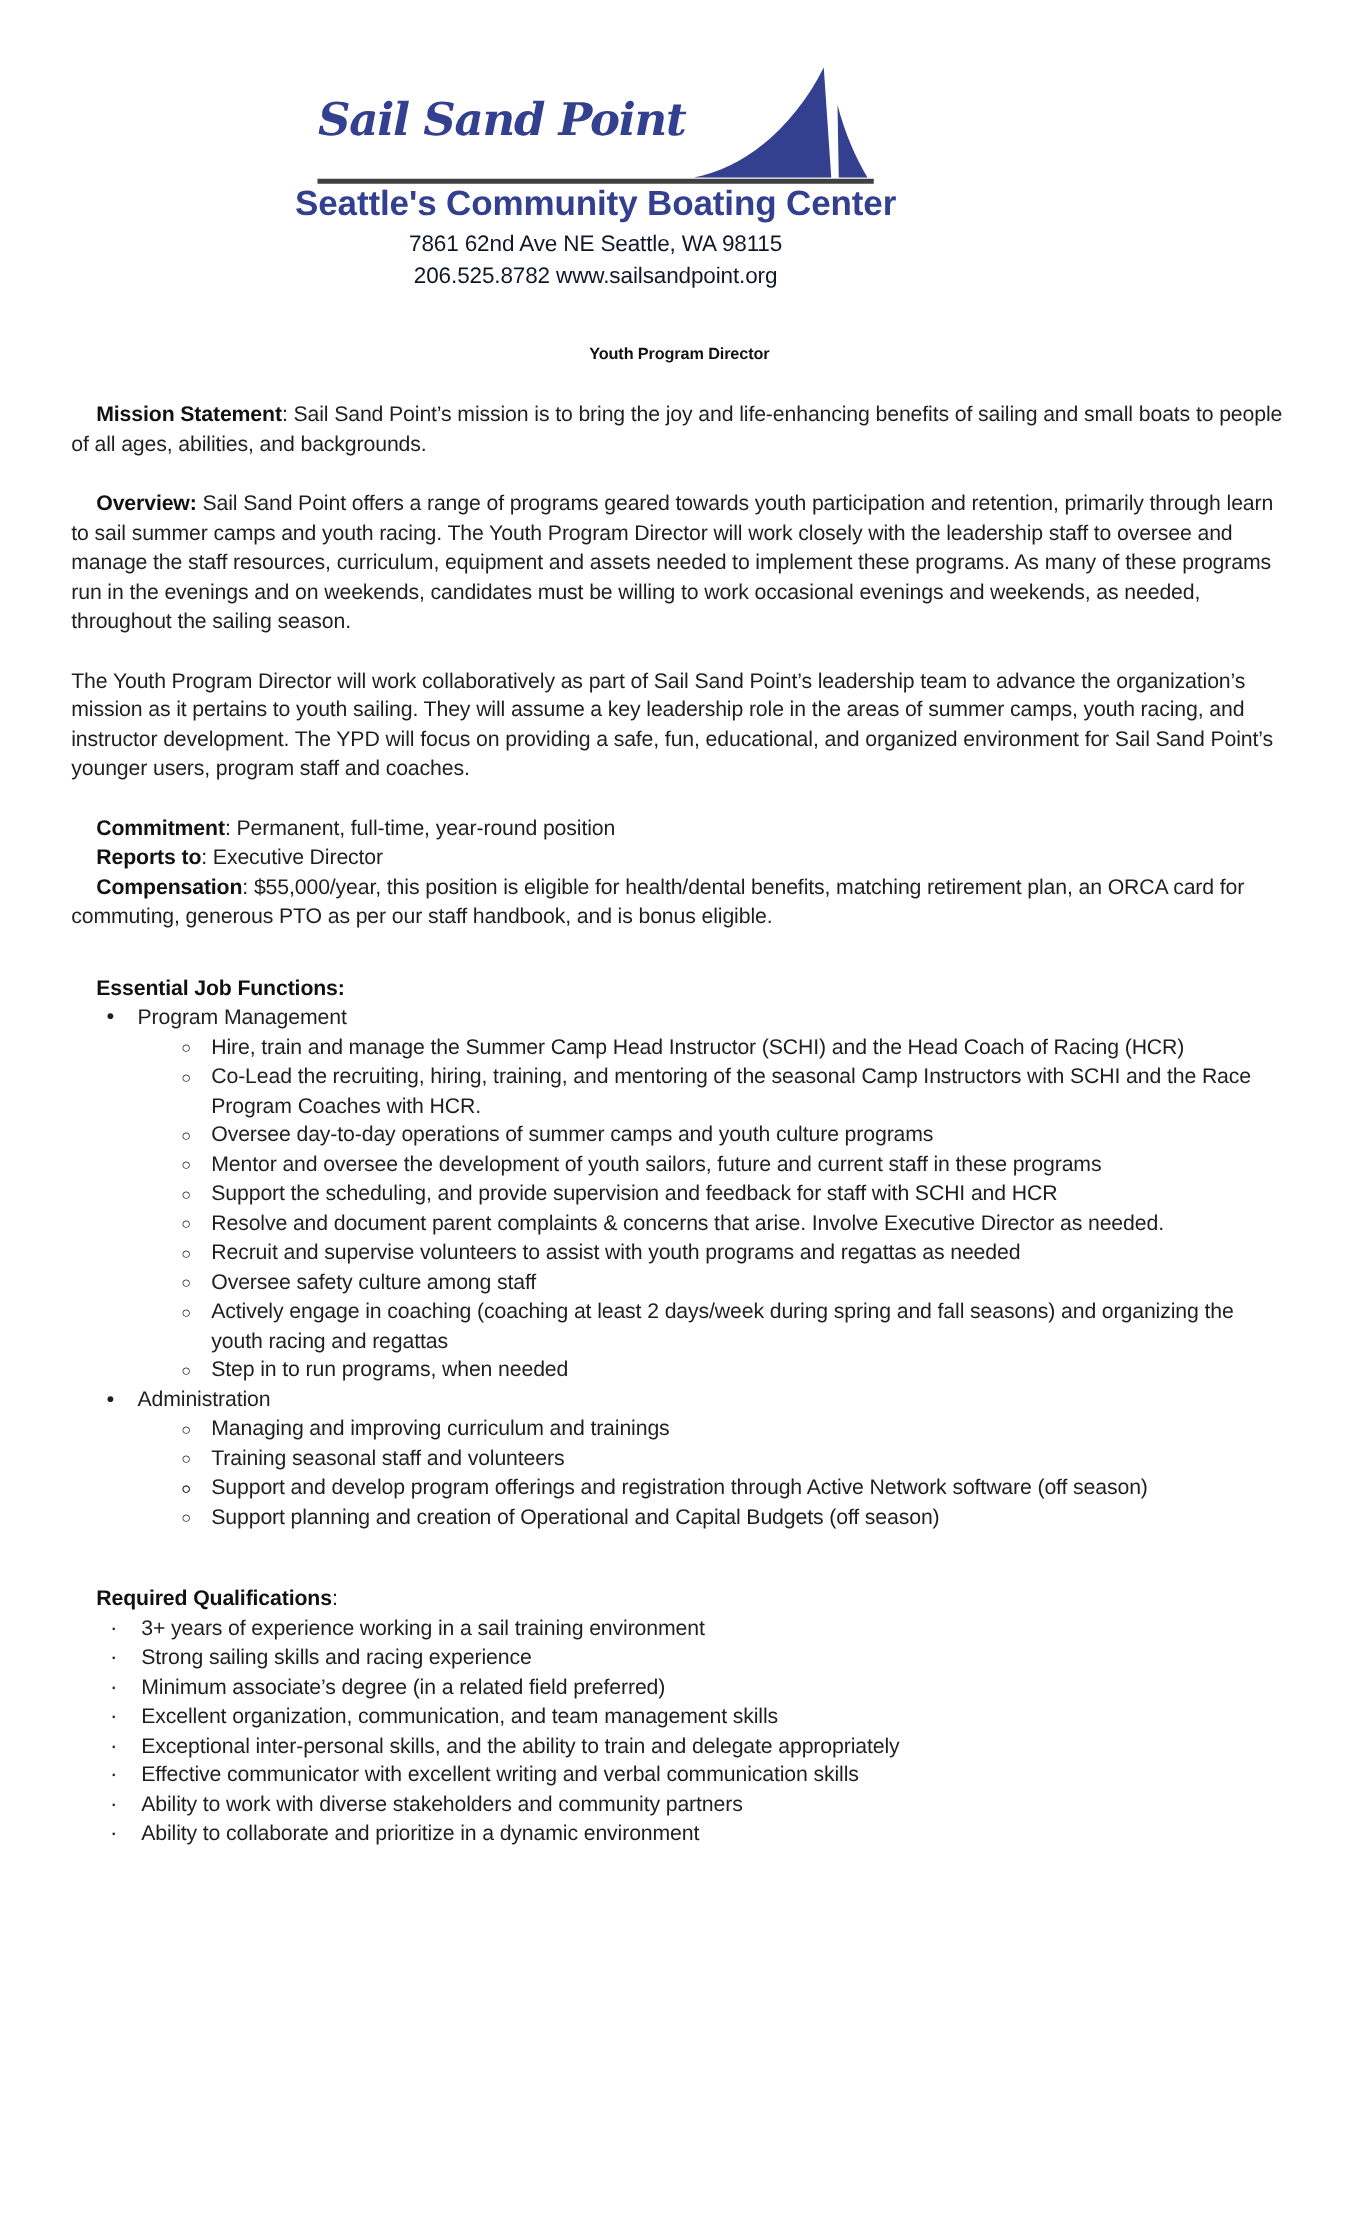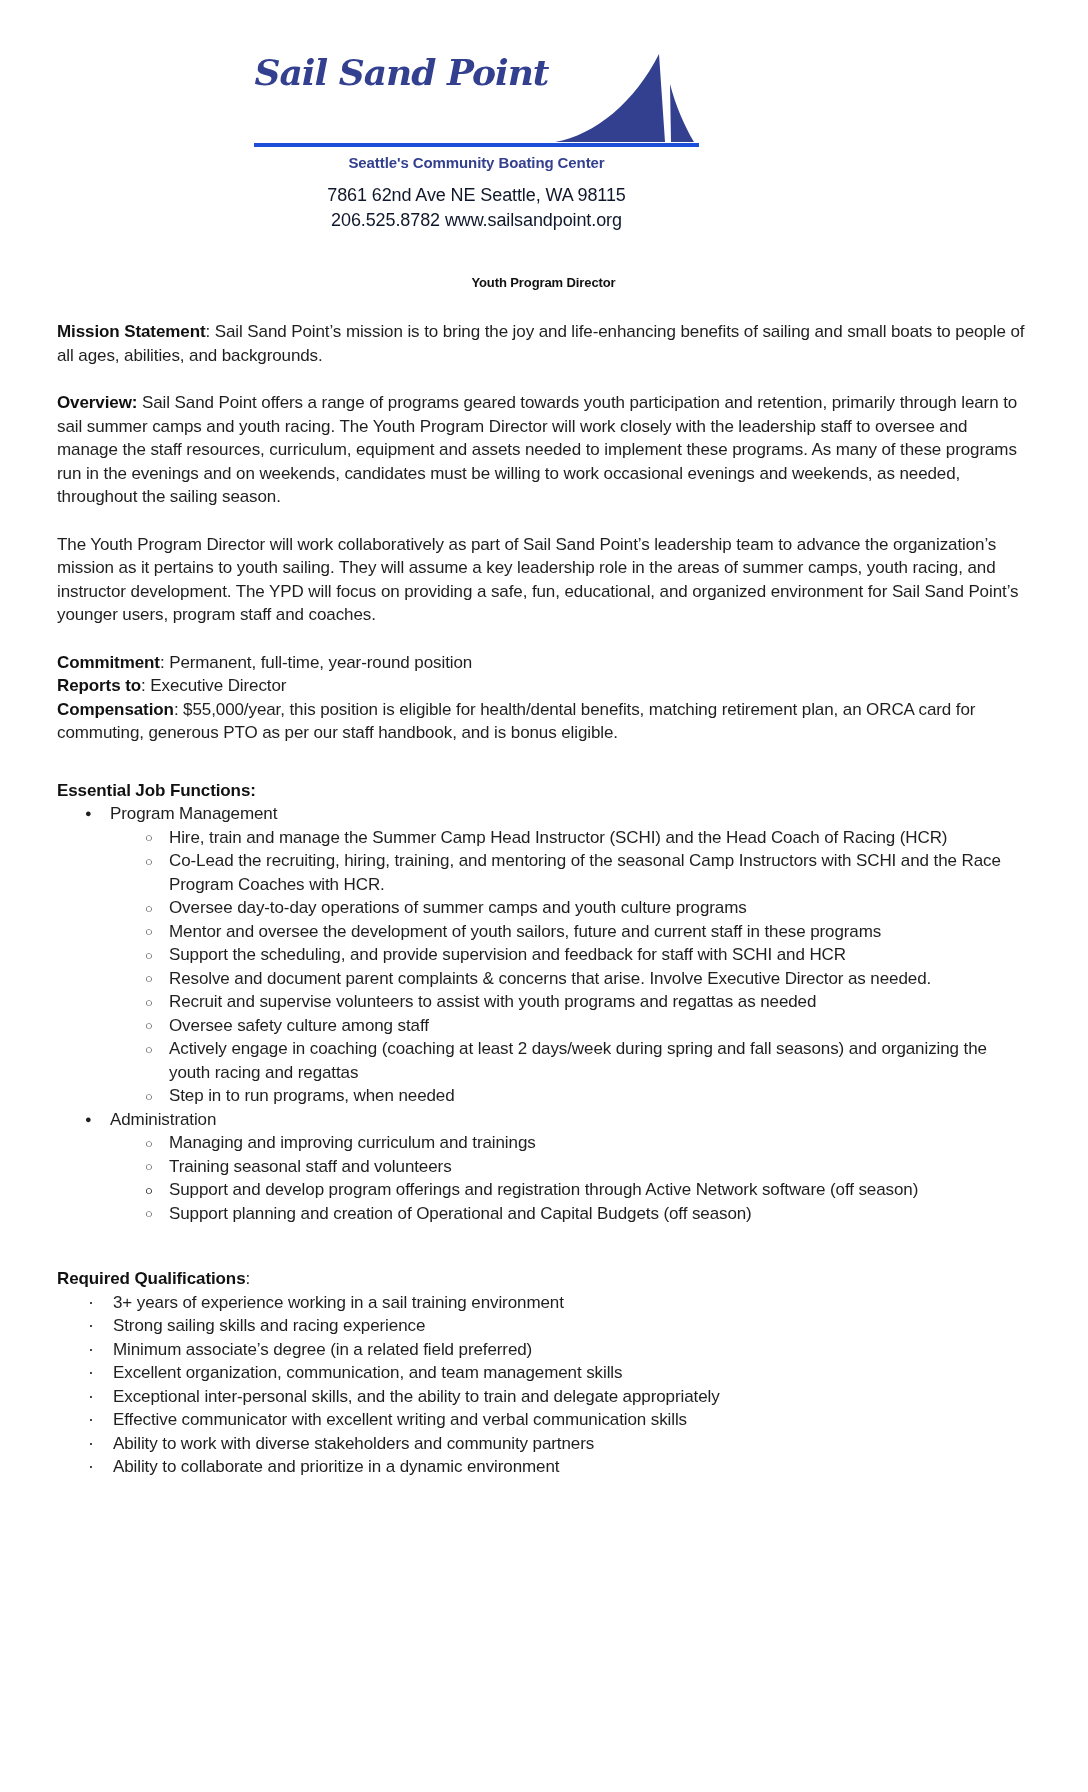--- a/index.html
+++ b/index.html
@@ -5,34 +5,34 @@
   html,body{margin:0;padding:0;background:#ffffff;}
   .page{
     width:1088px;min-height:1792px;margin:0 auto;background:#ffffff;
     box-sizing:border-box;padding:52px 58px 40px 57px;
     font-family:"Liberation Sans",sans-serif;color:#1f1f1f;
     font-size:17px;line-height:23.5px;letter-spacing:-0.1px;
   }
   
   .logo{width:-moz-fit-content;width:fit-content;margin:0 auto 38px;transform:translateX(-67px);
         display:flex;flex-direction:column;align-items:center;}
-  .brand-row{display:flex;align-items:flex-start;border-bottom:4px solid #1d4ed8;}
+  .brand-row{display:flex;align-items:center;border-bottom:4px solid #404040;}
   .brand-script{
     font-family:"DejaVu Serif",serif;font-style:italic;font-weight:bold;
     font-size:36px;line-height:40px;color:#333f8f;letter-spacing:-1px;
     padding:0 4px 4px 0;white-space:nowrap;
   }
   .sail-svg{display:block;margin-bottom:-1px;}
-  .tagline{font-size:15px;font-weight:bold;color:#333f8f;margin-top:4px;white-space:nowrap;}
+  .tagline{font-size:28px;font-weight:bold;color:#333f8f;margin-top:4px;white-space:nowrap;}
   .addr{font-size:18px;color:#0f172a;line-height:25px;text-align:center;white-space:nowrap;}
   .addr.first{margin-top:8px;}
   
   .title{text-align:center;font-weight:bold;font-size:13px;color:#111;margin:0 0 26px;}
   .par{margin:0 0 24px;}
-  .par b,.detail-line b,.section-heading,.q-heading b{color:#111;}
+  .par b,.detail-line b,.section-heading,.q-heading b{color:#111;margin-left:20px;}
   .details{margin:0 0 34px;}
   .detail-line{margin:0;}
   .section-heading{font-weight:bold;}
   .li{position:relative;margin:0;}
   .li .marker{position:absolute;top:0;color:#1f1f1f;}
   .l1{padding-left:53px;}
   .l1 .marker{left:28px;font-size:11px;}
   .l2{padding-left:112px;}
   .l2 .marker{left:88px;font-size:13px;top:0.5px;}
   .lq{padding-left:56px;}

